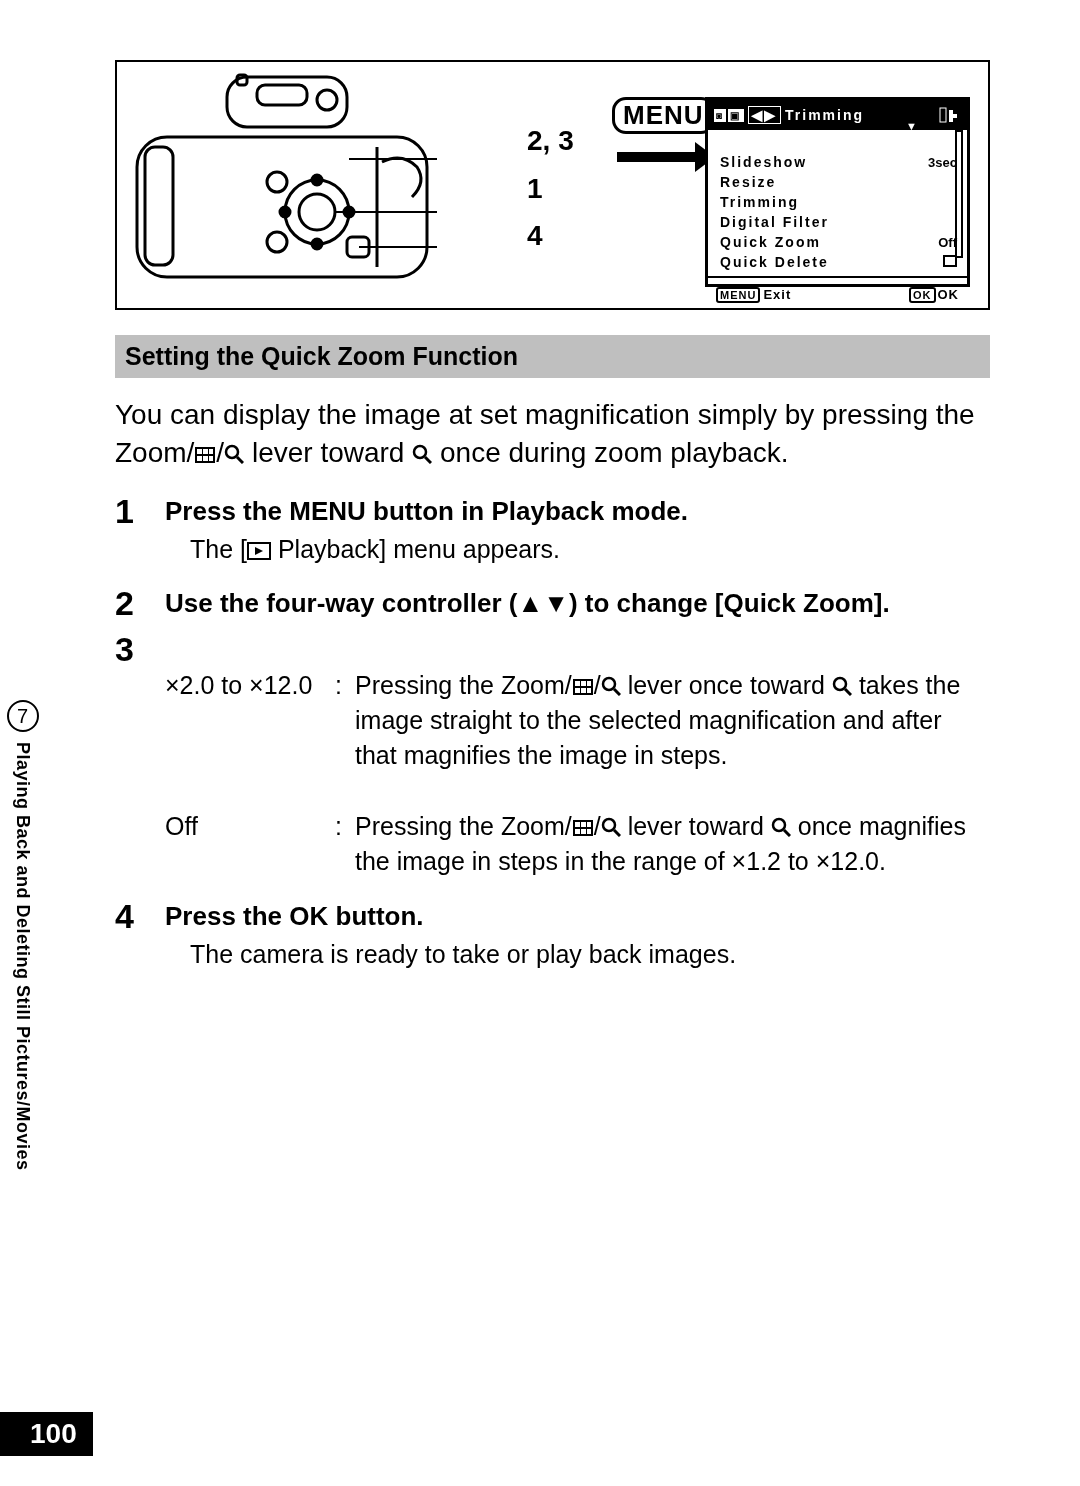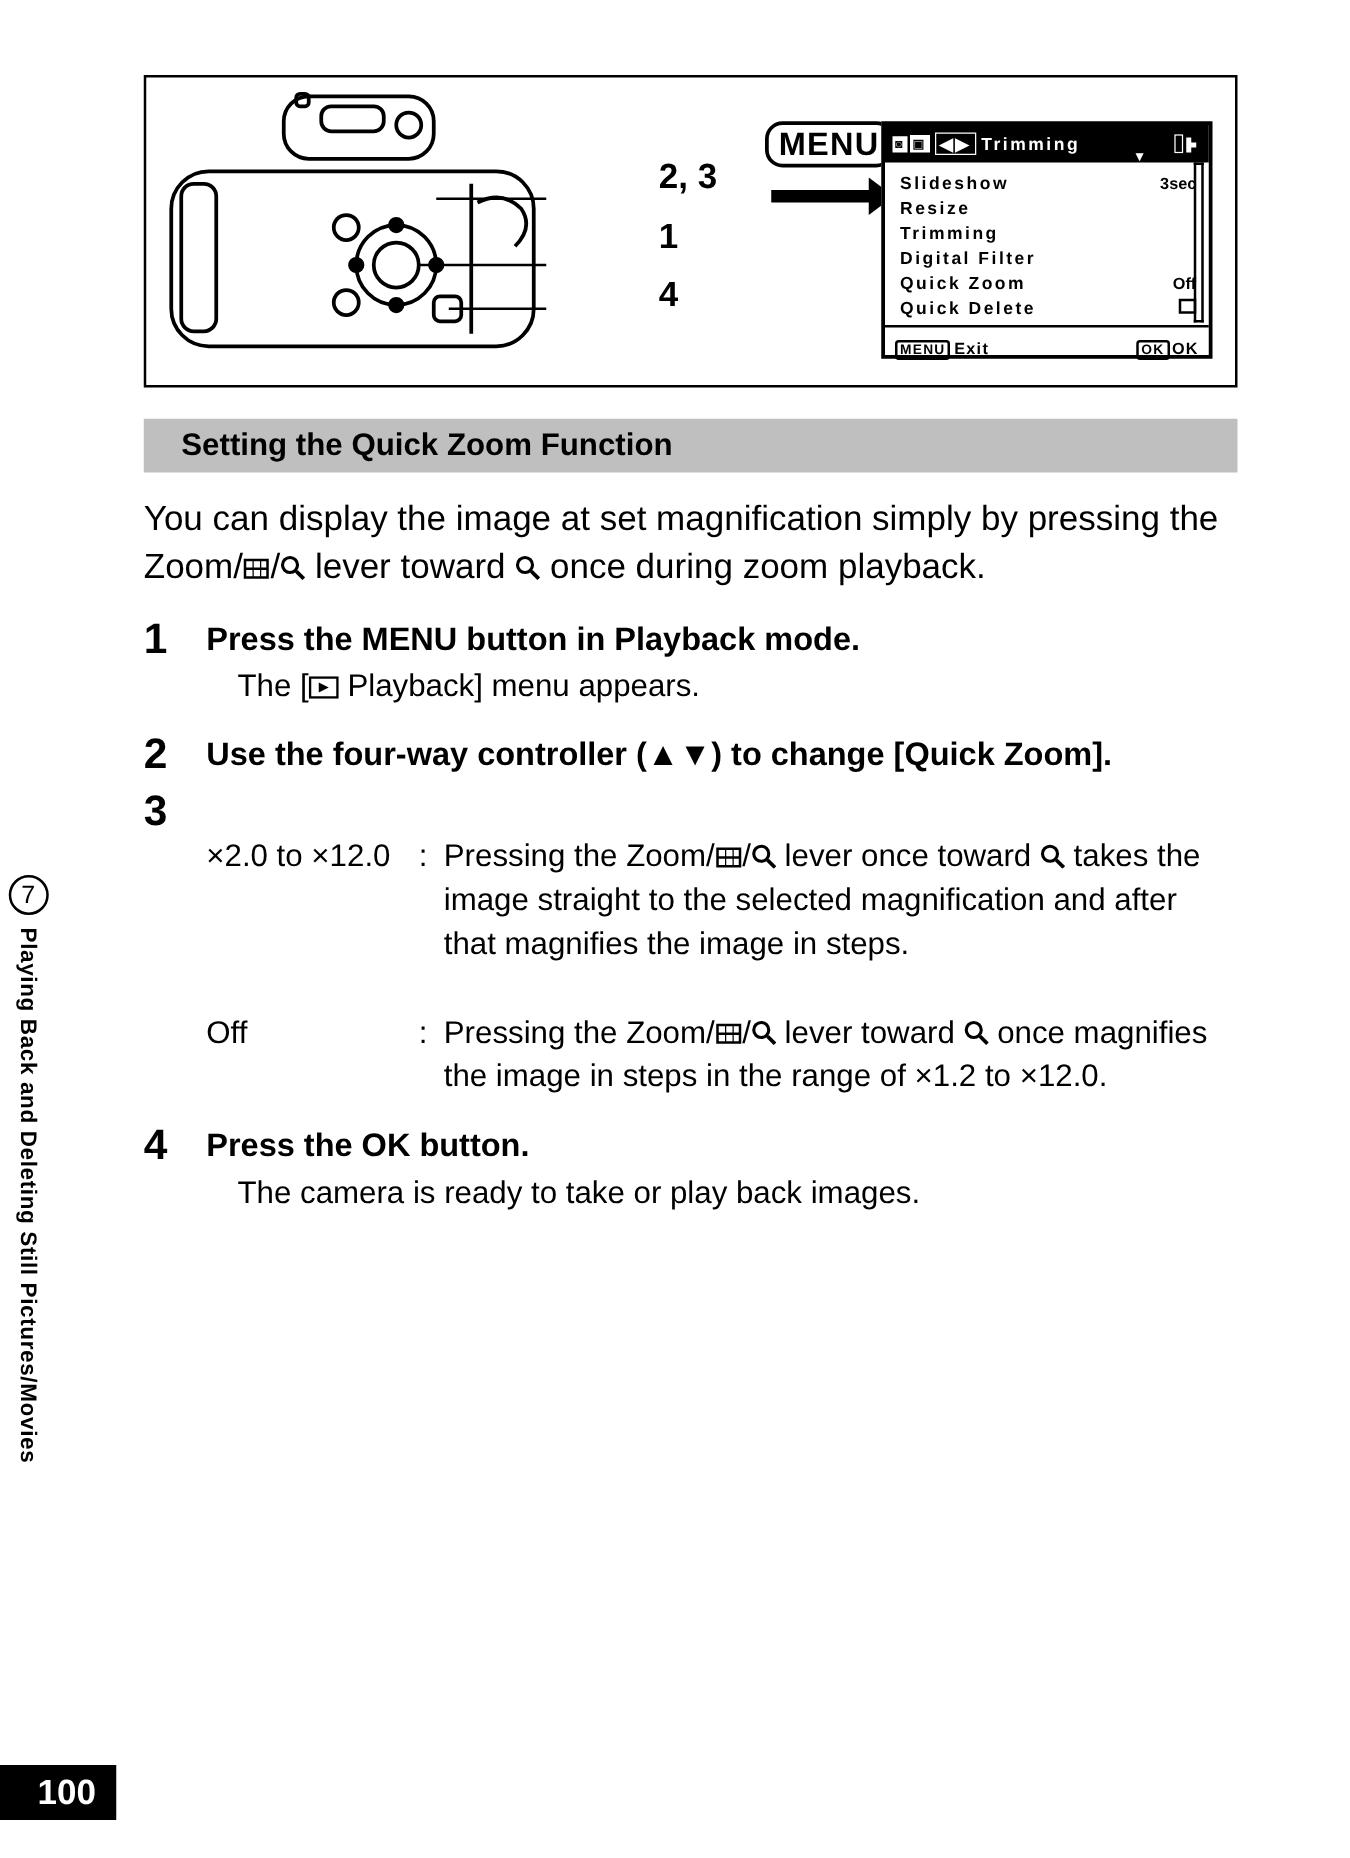--- a/index.html
+++ b/index.html
@@ -59,41 +59,41 @@
   }
   .lcd-header .tab {
     background:#fff; color:#000; padding:1px 2px; margin-right:2px;
     font-size:10px;
   }
   .lcd-header .playtab {
     border:1px solid #fff; padding:0 3px; margin:0 4px 0 2px;
   }
   .lcd-body {
     padding:6px 10px 4px 12px;
-    font-size:14px; font-weight:bold; letter-spacing:2px;
+    font-size:14px; font-weight:bold; letter-spacing:2px;margin-top:16px;
   }
   .lcd-row { display:flex; justify-content:space-between; height:20px; align-items:center;}
   .lcd-row .val { letter-spacing:0; font-size:13px;}
   .sq-icon { width:14px; height:12px; border:2px solid #000; display:inline-block;}
   .lcd-footer {
     border-top:2px solid #000; height:26px;
     display:flex; justify-content:space-between; align-items:flex-end;
     padding:0 8px; font-size:13px; font-weight:bold; letter-spacing:1px;
   }
   .menu-box { border:2px solid #000; border-radius:3px; padding:0 2px; font-size:11px; margin-right:3px;}
   .ok-box { border:2px solid #000; border-radius:3px; padding:0 2px; font-size:11px; margin-right:2px;}
   .lcd-header-down { position:absolute; right:48px; bottom:-2px; font-size:11px;}
   .lcd-scroll { position:absolute; right:4px; top:30px; width:8px; height:128px; border-left:2px solid #000; border-right:2px solid #000;}
   .lcd-scroll:before{content:"";position:absolute;left:-2px;right:-2px;top:0;height:2px;background:#000;}
   .lcd-scroll:after{content:"";position:absolute;left:-2px;right:-2px;bottom:0;height:2px;background:#000;}
   .tool-icon { display:inline-block; position:relative; top:1px;}
   
   .section-bar {
     background:#bfbfbf; font-weight:bold; font-size:25px;
-    padding:7px 30px; margin-bottom:18px;
+    padding:7px 10px; margin-bottom:18px;
   }
   .intro { font-size:28px; line-height:1.35; margin-bottom:22px;}
   .zoom-icon, .mag-icon, .play-icon {
     display:inline-block; vertical-align:-2px;
   }
   .zoom-icon svg, .mag-icon svg, .play-icon svg { display:block;}
   
   .steps { }
   .step { display:flex; margin-bottom:6px;}
   .step-num { width:50px; font-size:34px; font-weight:bold; line-height:1;}

